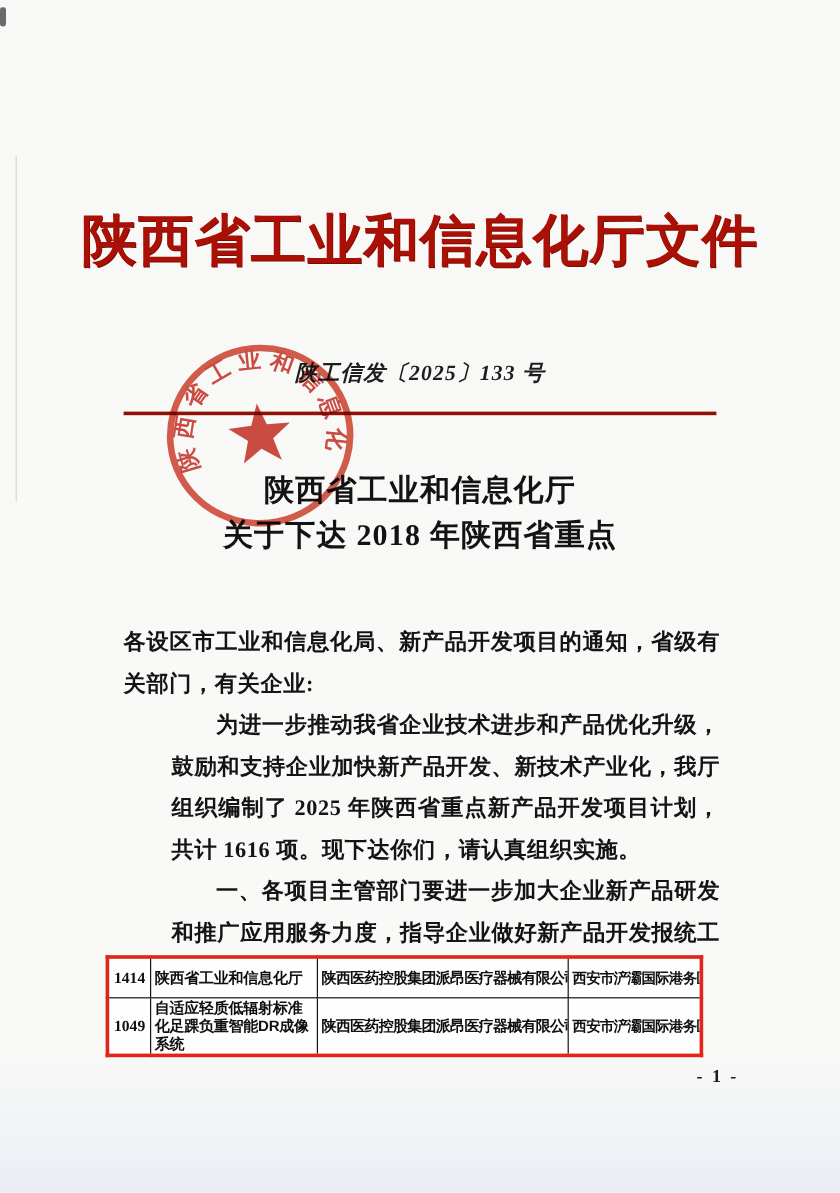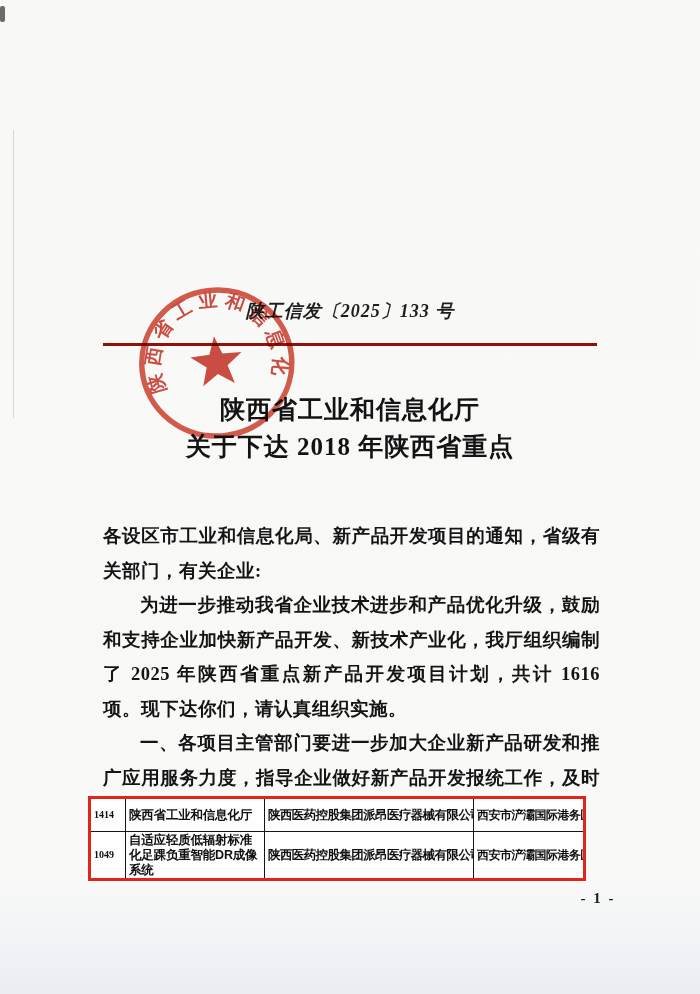--- a/index.html
+++ b/index.html
@@ -64,21 +64,21 @@
 
   .body-text {
     position: absolute; left: 103px; top: 519px;
     width: 497px;
     font-size: 18.5px; font-weight: 600; color: #141414;
     line-height: 34.5px;
     text-align: justify;
     letter-spacing: 0.5px;
   }
   .body-text p { margin: 0; }
-  .body-text p.indent { text-indent: 2em; }
+  .body-text p.indent { text-indent: 2em; margin-left: 40px; }
 
   .project-table {
     position: absolute; left: 88px; top: 796px;
     width: 498px;
     border-collapse: collapse;
     table-layout: fixed;
     border: 3px solid #e1251b;
     background: #fefefe;
     font-family: "Liberation Sans", "DejaVu Sans", sans-serif;
     color: #101010;
@@ -86,40 +86,41 @@
   .project-table td {
     border: 1.5px solid #161616;
     vertical-align: middle;
     padding: 1px 3px;
     font-weight: 700;
     line-height: 1.18;
     overflow: hidden;
   }
   .project-table tr { height: 34px; }
   .project-table tr + tr { height: 37px; }
-  td.cell-no   { width: 36px;  text-align: left; font-size: 10px; font-family: "Liberation Serif", serif; }
+  td.cell-no   { width: 36px;  text-align: center; font-size: 13px; font-family: "Liberation Serif", serif; }
   td.cell-prod { width: 139px; font-size: 12.5px; letter-spacing: -0.2px; }
   td.cell-comp { width: 209px; font-size: 12.5px; letter-spacing: -0.6px; white-space: nowrap; }
   td.cell-dist { width: 111px; font-size: 12px;   letter-spacing: -0.5px; white-space: nowrap; }
 
   .page-number {
     position: absolute; left: 558px; top: 890px;
     width: 80px; text-align: center;
     font-size: 15px; font-weight: 600; color: #1c1c1c;
     letter-spacing: 2px;
   }
 </style>
 </head>
 <body>
 
 <div class="page">
 
   <div class="corner-mark"></div>
   <div class="crease"></div>
 
+  <div class="header-title">陕西省工业和信息化厅文件</div>
 
   <div class="doc-number">陕工信发〔2025〕133 号</div>
 
   <div class="red-rule"></div>
 
   <div class="doc-title">
     <div>陕西省工业和信息化厅</div>
     <div>关于下达 2018 年陕西省重点</div>
   </div>
 

